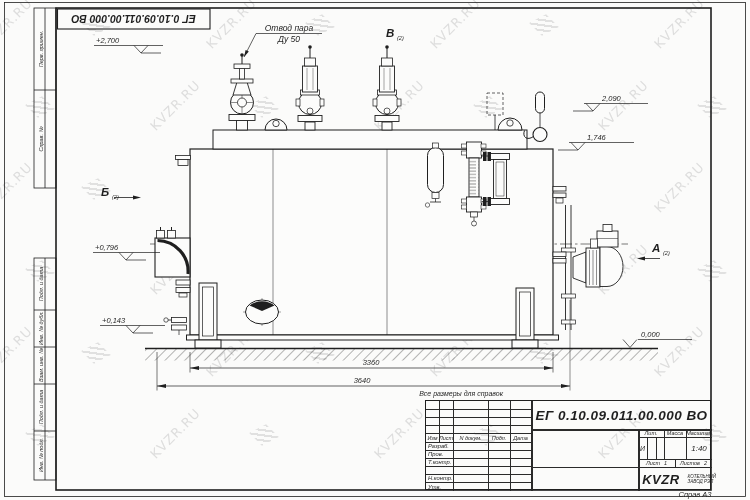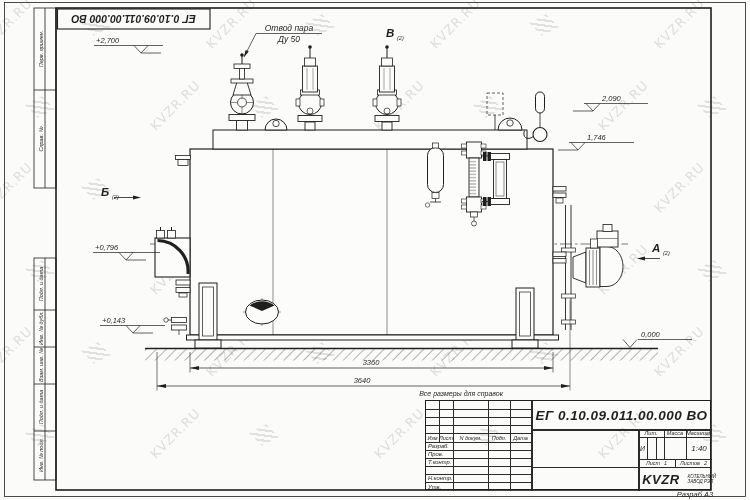--- a/index.html
+++ b/index.html
@@ -386,21 +386,21 @@
       <line class="ln" x1="570" y1="300" x2="570" y2="390.5" stroke-width="0.5"></line>
       <line class="ln" x1="157" y1="386" x2="570" y2="386" stroke-width="0.7"></line>
       <polygon class="dk" points="157,386 166,384.1 166,387.9"></polygon>
       <polygon class="dk" points="570,386 561,384.1 561,387.9"></polygon>
       <text x="362" y="383" font-size="7.5" text-anchor="middle">3640</text>
     </g>
   </svg>
 
   <div class="note" style="left:415px;top:390px;width:88px;text-align:right;">Все размеры для справок</div>
 
-  <div class="note" style="left:650px;top:490px;width:90px;text-align:center;font-size:7.5px;">Разраб А3</div>
+  <div class="note" style="left:650px;top:490px;width:90px;text-align:center;font-size:7.5px;">Справ А3</div>
 
   <div class="titleblock">
 
     <div class="tl-v" style="left:13px;top:0;height:41px;"></div>
     <div class="tl-v" style="left:27px;top:0;height:90px;"></div>
     <div class="tl-v" style="left:62px;top:0;height:90px;"></div>
     <div class="tl-v" style="left:84px;top:0;height:90px;"></div>
     <div class="tl-v" style="left:105px;top:0;height:90px;width:1.5px;"></div>
     <div class="tl-v" style="left:212px;top:28px;height:62px;width:1.5px;"></div>
     <div class="tl-v" style="left:238px;top:28px;height:30px;"></div>

